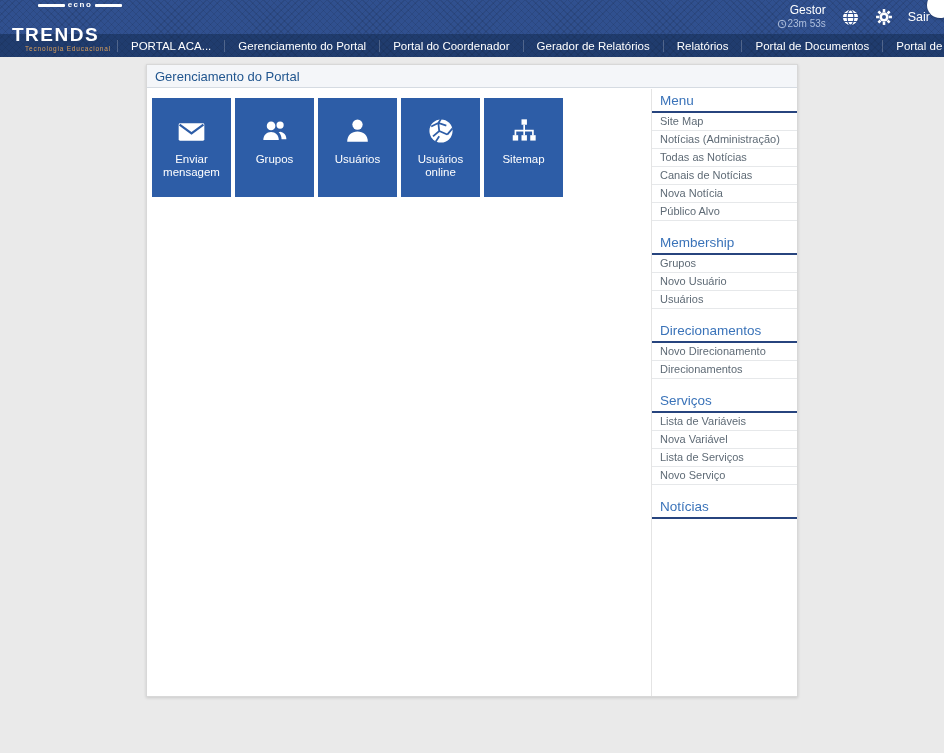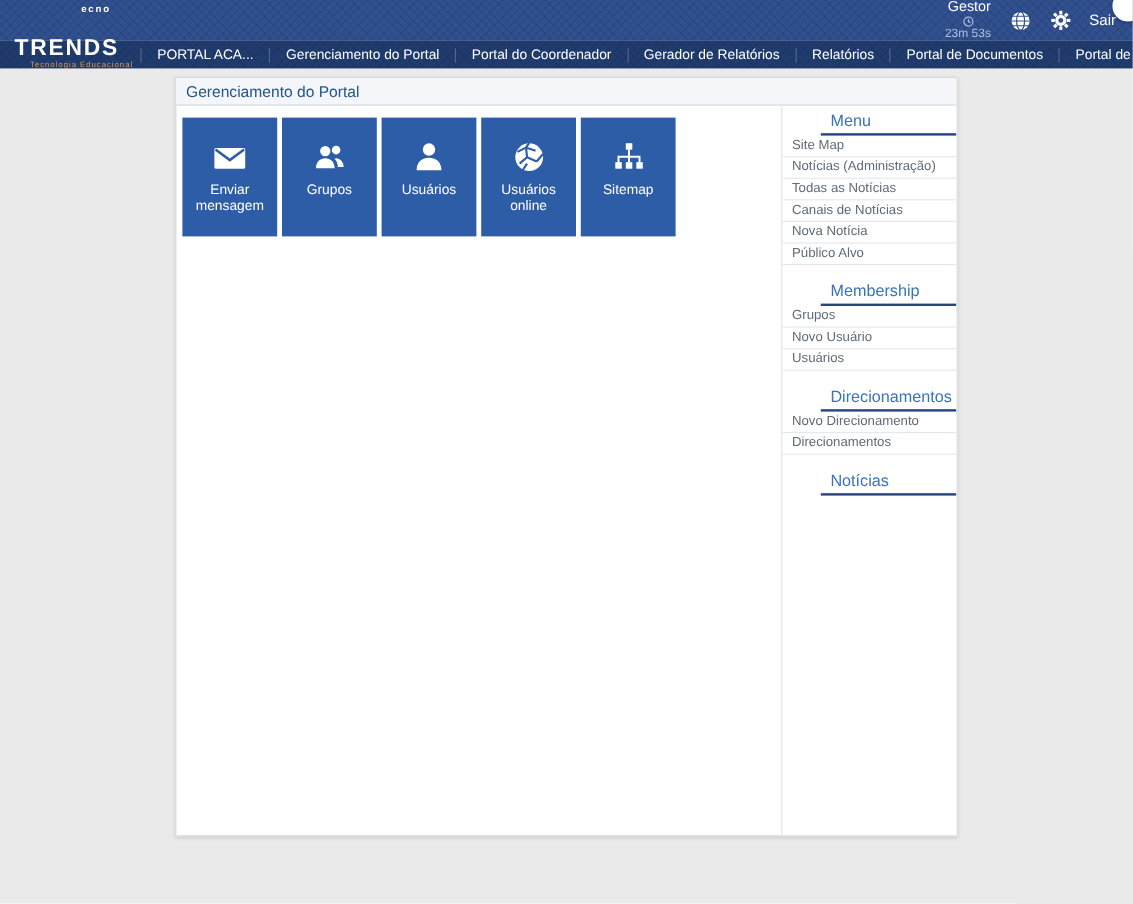--- a/index.html
+++ b/index.html
@@ -25,33 +25,33 @@
   .header{
     position:absolute;left:0;top:0;width:944px;height:34px;
     background-color:var(--header-bg);
     background-image:
       repeating-linear-gradient(45deg, rgba(0,0,0,.09) 0 1px, transparent 1px 5px),
       repeating-linear-gradient(-45deg, rgba(0,0,0,.09) 0 1px, transparent 1px 5px);
   }
   .logo{
     position:absolute;left:12px;top:1px;width:112px;color:#fff;z-index:5;cursor:pointer;
   }
-  .logo-top{display:flex;align-items:center;gap:3px;margin-left:26px;margin-right:2px;flex-direction:column;}
+  .logo-top{display:flex;align-items:center;gap:3px;margin-left:26px;margin-right:2px;}
   .logo-bar{height:3px;background:#fff;flex:1;border-radius:1px;}
   .logo-ecno{font-size:8px;font-weight:bold;letter-spacing:1.5px;line-height:8px;text-transform:lowercase;}
   .logo-main{font-size:19px;font-weight:bold;letter-spacing:1.5px;line-height:19px;margin-top:16px;}
   .logo-sub{font-size:6.5px;color:#d99e5a;letter-spacing:.8px;text-align:center;margin-top:1px;}
 
   .header-right{
     position:absolute;right:14px;top:0;height:34px;
     display:flex;align-items:center;gap:15px;z-index:5;
   }
   .user-block{display:flex;flex-direction:column;align-items:flex-end;line-height:1.15;}
   .user-name{color:#fff;font-size:12px;}
-  .user-timer{display:flex;align-items:center;gap:0;color:var(--timer-text);font-size:10px;flex-direction:column;}
+  .user-timer{display:flex;align-items:center;gap:0;color:var(--timer-text);font-size:10px;}
   .hdr-icon{display:flex;align-items:center;cursor:pointer;}
   .logout{color:#fff;font-size:12.5px;cursor:pointer;}
   .corner-widget{
     position:absolute;right:-9px;top:-8px;width:26px;height:26px;border-radius:50%;
     background:#fff;box-shadow:0 1px 3px rgba(0,0,0,.3);z-index:6;cursor:pointer;
   }
 
   
   .navbar{
     position:absolute;left:0;top:34px;width:944px;height:23px;
@@ -93,21 +93,21 @@
   .sidebar{
     position:absolute;top:24px;bottom:0;right:0;width:146px;
     background:#fff;border-left:1px solid #e4e4e4;
     padding-top:2px;overflow:hidden;
   }
   .side-section{margin-bottom:12px;}
   .side-section:last-child{margin-bottom:0;}
   .side-title{
     font-size:13.5px;line-height:15px;font-weight:normal;
     color:var(--section-title);
-    padding:2px 8px 3px;border-bottom:2px solid var(--section-underline);margin-left:32px;
+    padding:2px 8px 3px;border-bottom:2px solid var(--section-underline);
   }
   .side-item{
     font-size:11px;line-height:12px;color:var(--item-text);
     padding:2px 8px 3px;border-bottom:1px solid #e6e8ea;cursor:pointer;
   }
   .side-item.highlighted{
     border:2px solid var(--highlight-red);
     padding:1px 7px 1px;
   }
 </style>
@@ -260,16 +260,23 @@
         <div class="side-item">Grupos</div>
         <div class="side-item">Novo Usuário</div>
         <div class="side-item">Usuários</div>
       </div>
       <div class="side-section">
         <div class="side-title">Direcionamentos</div>
         <div class="side-item">Novo Direcionamento</div>
         <div class="side-item">Direcionamentos</div>
       </div>
       <div class="side-section">
+        <div class="side-title">Serviços</div>
+        <div class="side-item">Lista de Variáveis</div>
+        <div class="side-item">Nova Variável</div>
+        <div class="side-item">Lista de Serviços</div>
+        <div class="side-item">Novo Serviço</div>
+      </div>
+      <div class="side-section">
         <div class="side-title">Notícias</div>
       </div>
     </div>
 </div>
 
 </body></html>

